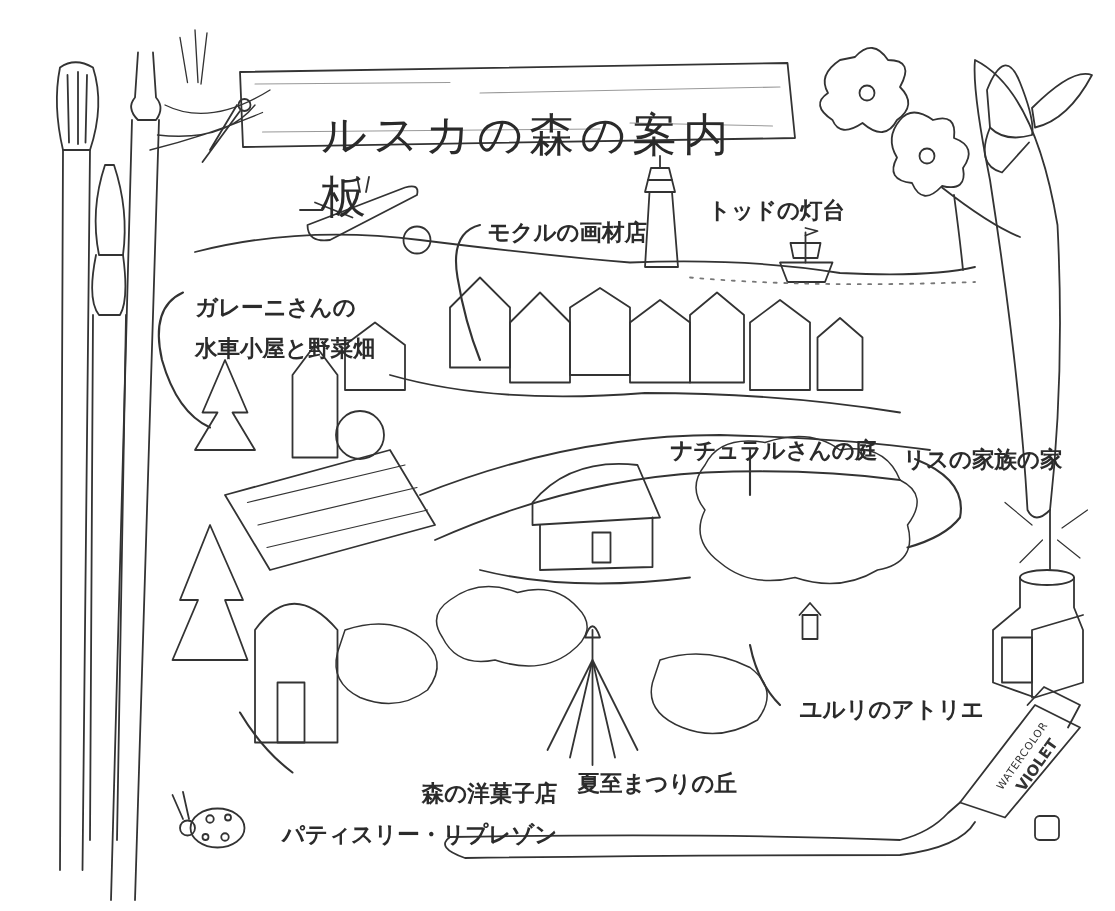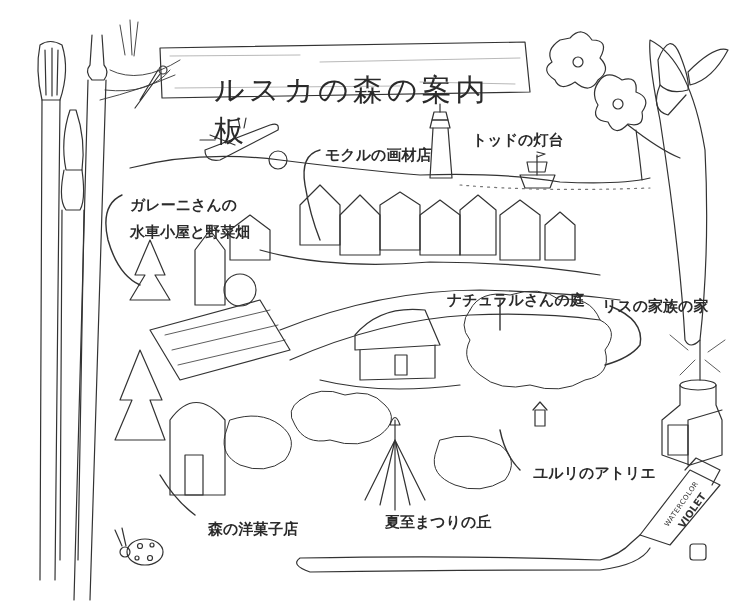--- a/index.html
+++ b/index.html
@@ -175,18 +175,19 @@
   <div class="label" style="left:325px; top:147px;">モクルの画材店</div>
   <div class="label" style="left:130px; top:186px;">
     <span class="line2">ガレーニさんの</span>
     <span class="line2">水車小屋と野菜畑</span>
   </div>
   <div class="label" style="left:447px; top:292px;">ナチュラルさんの庭</div>
   <div class="label" style="left:582px; top:298px;margin-left:20px;">リスの家族の家</div>
   <div class="label" style="left:533px; top:465px;">ユルリのアトリエ</div>
   <div class="label" style="left:188px; top:510px; text-align:center;">
     <span class="line2" style="padding-left:20px;text-align:right;">森の洋菓子店</span>
+    <span class="line2">パティスリー・リプレゾン</span>
   </div>
   <div class="label" style="left:385px; top:514px;">夏至まつりの丘</div>
 
   <div style="position:absolute; left:655px; top:500px; transform:rotate(-55deg); font-size:7px; color:#333; letter-spacing:0.5px;">WATERCOLOR</div>
   <div style="position:absolute; left:672px; top:505px; transform:rotate(-55deg); font-size:10px; font-weight:bold; color:#333;">VIOLET</div>
 </div>
 
 </body></html>

